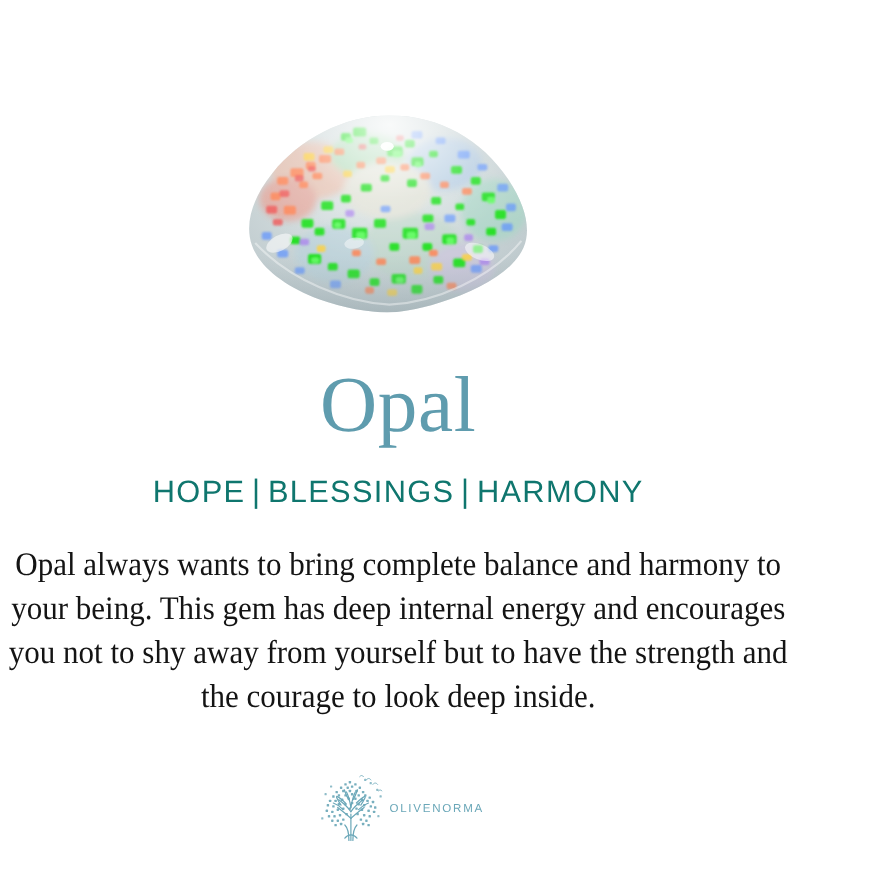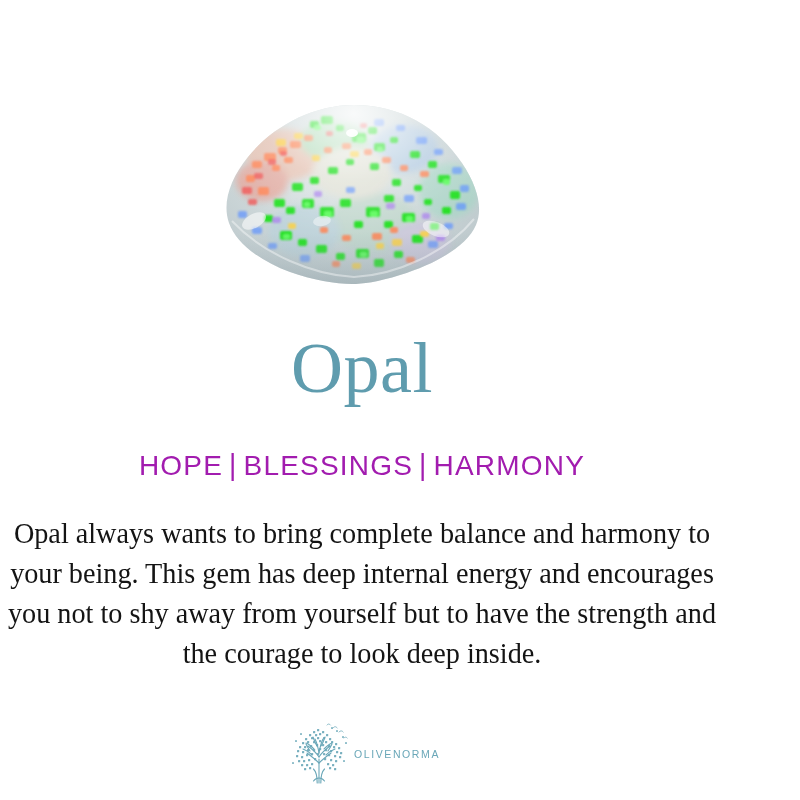--- a/index.html
+++ b/index.html
@@ -317,21 +317,21 @@
           <ellipse cx="98" cy="118" rx="9" ry="5" fill="#ffffff" opacity="0.45" transform="rotate(-10 98 118)"></ellipse>
 
           <path d="M8 118 C 40 152, 90 172, 130 174 C 172 172, 222 150, 250 116" fill="none" stroke="#ffffff" stroke-opacity="0.4" stroke-width="2"></path>
         </g>
       </svg>
     </div>
   </div>
 
   <h1 class="title" style="color:#5f9cae; margin-top:22px;">Opal</h1>
 
-  <div class="subtitle" style="color:#a21caf; margin-top:48px;">
+  <div class="subtitle" style="color:#0f766e; margin-top:29px;">
     <span>HOPE</span><span class="sep">|</span><span>BLESSINGS</span><span class="sep">|</span><span>HARMONY</span>
   </div>
 
   <p class="body-copy" style="margin-top:33px;">Opal always wants to bring complete balance and harmony to your being. This gem has deep internal energy and encourages you not to shy away from yourself but to have the strength and the courage to look deep inside.</p>
 
   <div class="logo" style="margin-top:46px;">
     <svg class="logo-mark" viewBox="0 0 70 68" xmlns="http://www.w3.org/2000/svg">
       <g stroke="#6aa7b8" stroke-width="1.1" fill="none" stroke-linecap="round">
 
         <path d="M35 64 L35 40"></path>

